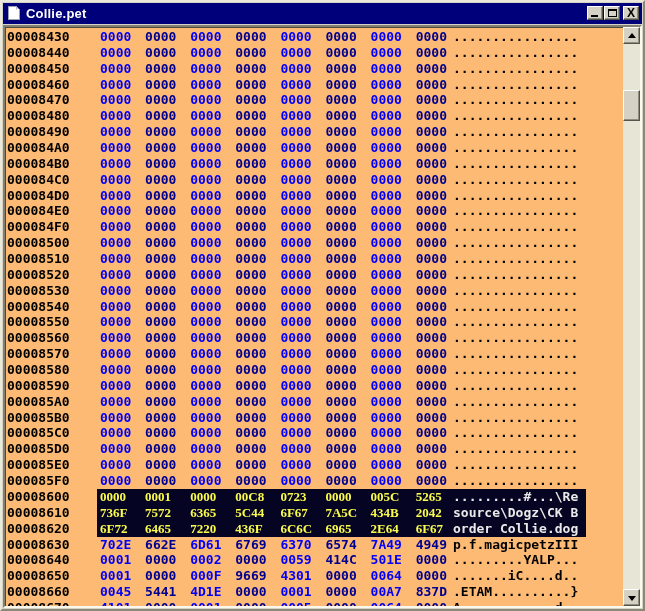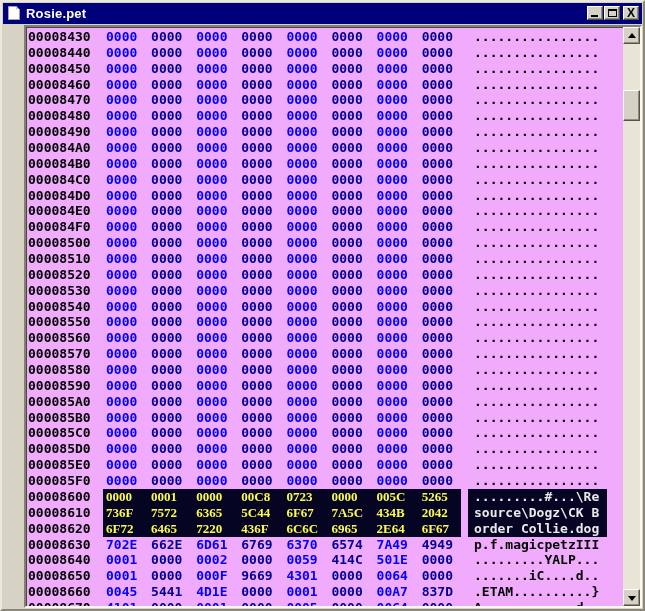--- a/index.html
+++ b/index.html
@@ -42,36 +42,35 @@
   .btn-min  { right:39px; }
   .btn-max  { right:22px; }
   .btn-close{ right:3px; }
   .glyph-min { position:absolute; left:3px; bottom:2px; width:7px; height:2px; background:#000000; }
   .glyph-max { position:absolute; left:3px; top:2px; width:9px; height:8px; border:1px solid #000000; border-top-width:2px; }
   .glyph-close { position:absolute; left:0; right:0; top:-1px; text-align:center; font-weight:bold; font-size:12px; color:#000000; line-height:14px; }
 
   
   .client {
     position:absolute; top:23px; left:1px; right:1px; bottom:1px;
-    background:#f0abfc;
+    background:#fdba74;
     border:2px solid; border-color:#828072 #FBF9EE #FBF9EE #828072;
     box-shadow:inset 1px 1px 0 #4A4940;
-    margin-left:21px;
   }
   .hexview {
     position:absolute; left:0; top:0; right:17px; bottom:0;
     overflow:hidden;
     padding-top:2px;
     font-family:"DejaVu Sans Mono","Liberation Mono",monospace;
     font-weight:bold; font-size:13px;
     white-space:pre;
   }
   .row { position:relative; height:15.86px; line-height:15.86px; }
   .addr  { position:absolute; left:2px;  color:#000000; }
-  .hexg  { position:absolute; left:77px; padding:0 8px 0 3px; height:15.86px; }
+  .hexg  { position:absolute; left:92px; padding:0 8px 0 3px; height:15.86px; }
   .g     { display:inline-block; width:45.1px; }
   .g:last-child { width:31.3px; }
   .g.odd  { color:#0000FC; }
   .g.even { color:#000090; }
   .ascii { position:absolute; left:442px; padding:0 8px 0 6px; color:#000000; height:15.86px; }
   .row.sel .hexg  { background:#050523;font-family:Liberation Serif, serif; }
   .row.sel .g.odd, .row.sel .g.even { color:#FBFB4E; }
   .row.sel .ascii { background:#050523; color:#E9E9E9; }
 
   
@@ -104,21 +103,21 @@
     box-shadow:inset -1px -1px 0 #8F8D80;
   }
 </style>
 </head>
 <body>
 
 <div class="window">
 
   <div class="titlebar">
     <span class="doc-icon"></span>
-    <span class="title-text">Rosie.pet</span>
+    <span class="title-text">Collie.pet</span>
     <span class="tb-btn btn-min">
       <span class="glyph-min"></span>
     </span>
     <span class="tb-btn btn-max">
       <span class="glyph-max"></span>
     </span>
     <span class="tb-btn btn-close">
       <span class="glyph-close">X</span>
     </span>
   </div>

